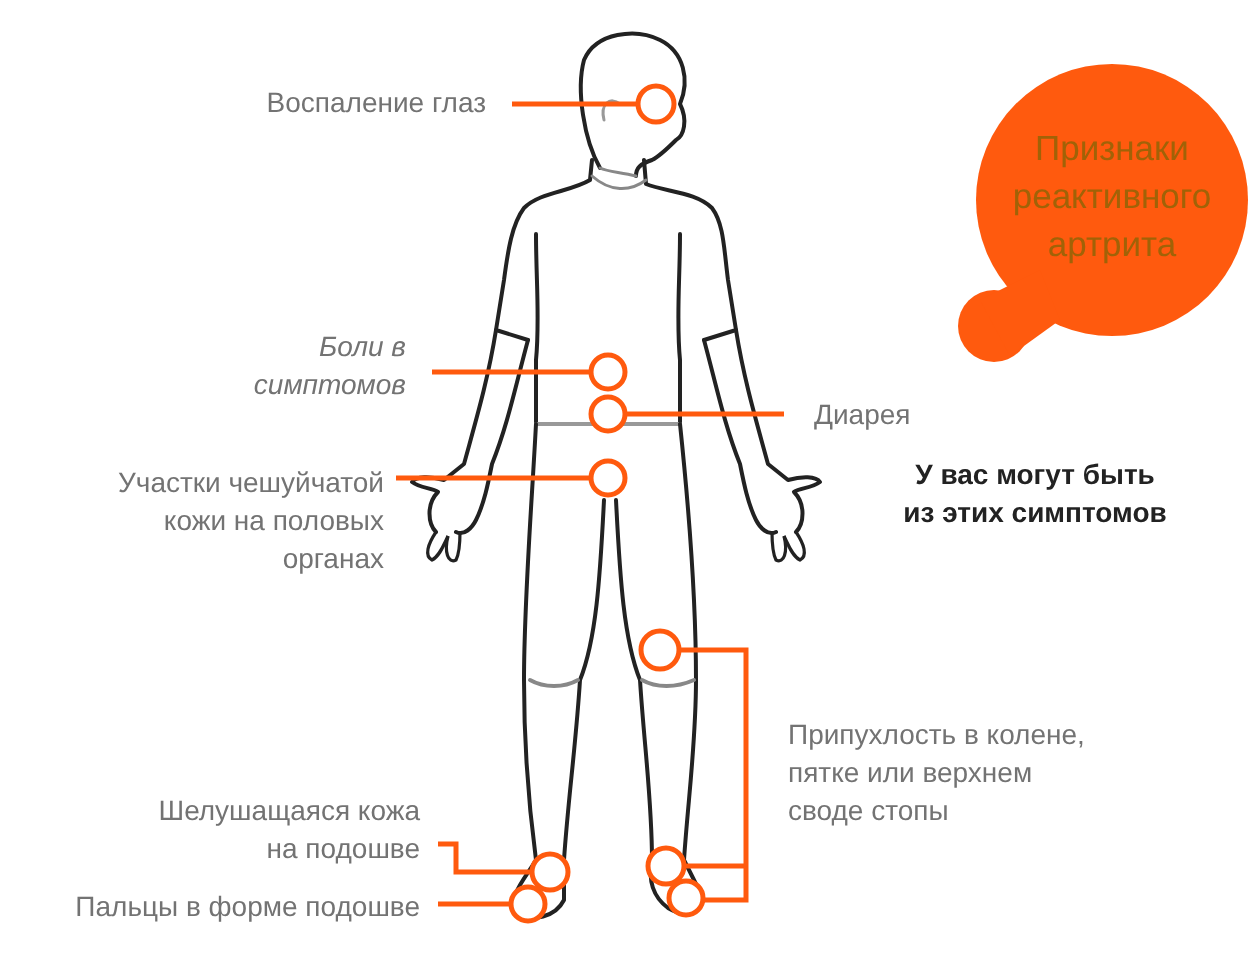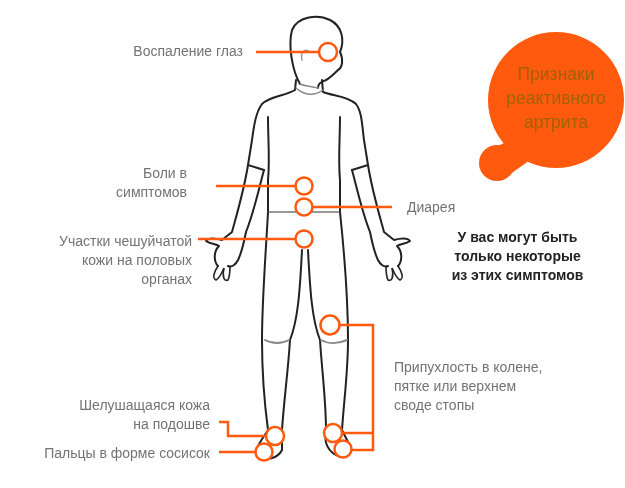--- a/index.html
+++ b/index.html
@@ -92,27 +92,26 @@
   </svg>
 
   <div class="badge-text">
     <div>Признаки</div>
     <div>реактивного</div>
     <div>артрита</div>
   </div>
 
   <div class="note">
     <div>У вас могут быть</div>
-    <div>только некоторые</div>
     <div>из этих симптомов</div>
   </div>
 
   <div class="lbl r" style="left:60px;top:42px;width:183px;">Воспаление глаз</div>
 
-  <div class="lbl r" style="left:44px;top:164px;width:143px;">
+  <div class="lbl r" style="left:60px;top:164px;width:143px;font-style:italic;">
     <div>Боли в</div>
     <div>симптомов</div>
   </div>
 
   <div class="lbl" style="left:407px;top:198px;">Диарея</div>
 
   <div class="lbl" style="left:28px;top:232px;width:164px;text-align:right;">
     <div>Участки чешуйчатой</div>
     <div>кожи на половых</div>
     <div>органах</div>
@@ -122,15 +121,15 @@
     <div>Припухлость в колене,</div>
     <div>пятке или верхнем</div>
     <div>своде стопы</div>
   </div>
 
   <div class="lbl r" style="left:30px;top:396px;width:180px;">
     <div>Шелушащаяся кожа</div>
     <div>на подошве</div>
   </div>
 
-  <div class="lbl r" style="left:10px;top:444px;width:200px;">Пальцы в форме сосисок</div>
+  <div class="lbl r" style="left:10px;top:444px;width:200px;">Пальцы в форме подошве</div>
 
 </div>
 
 </body></html>

